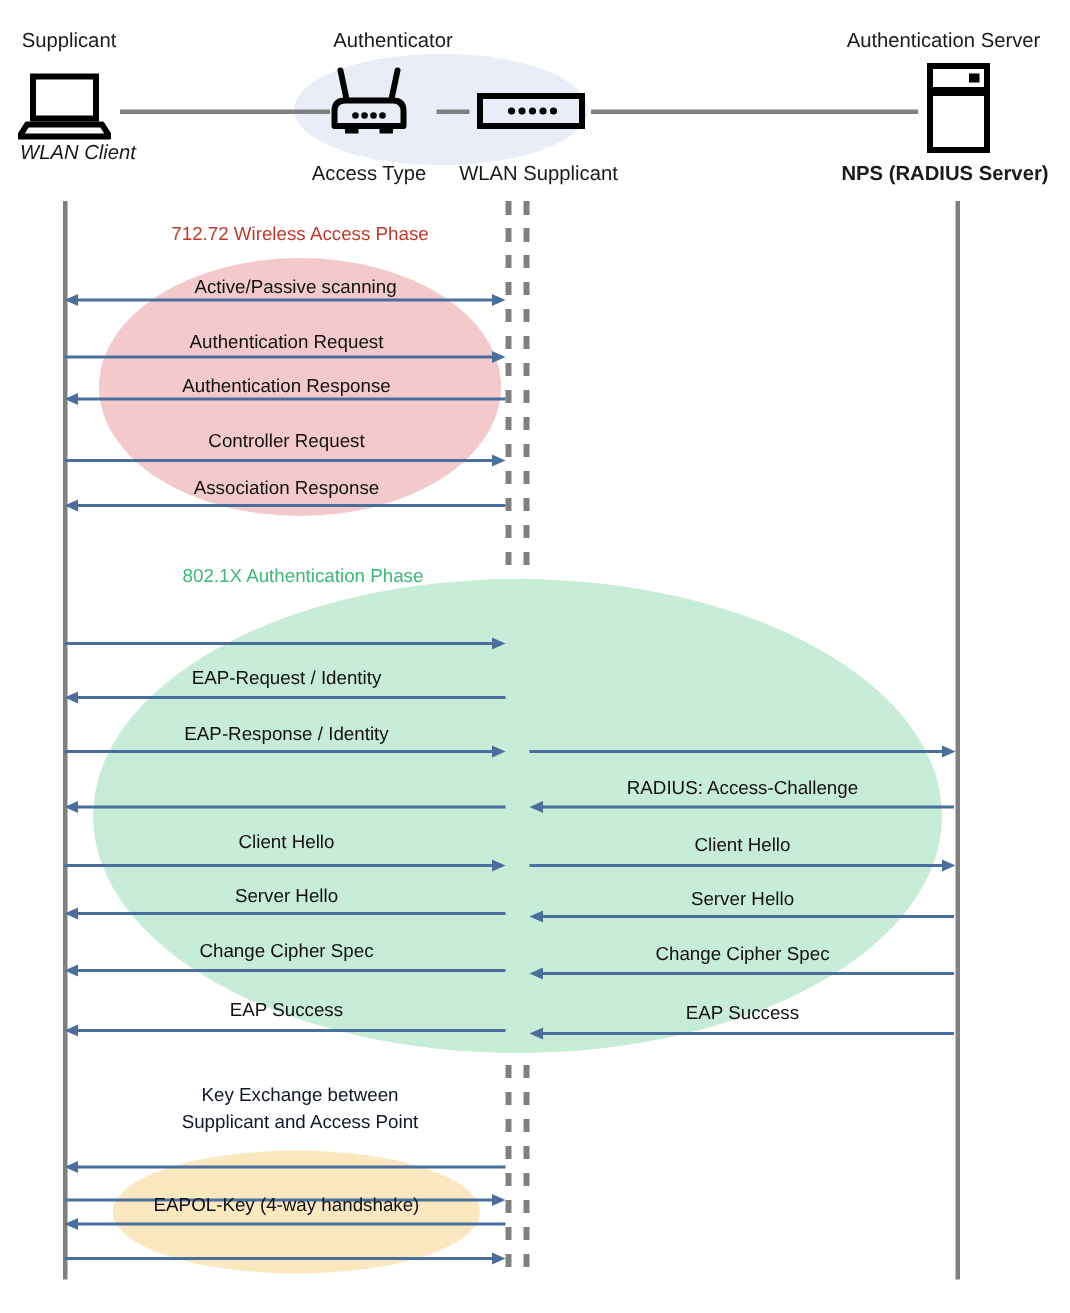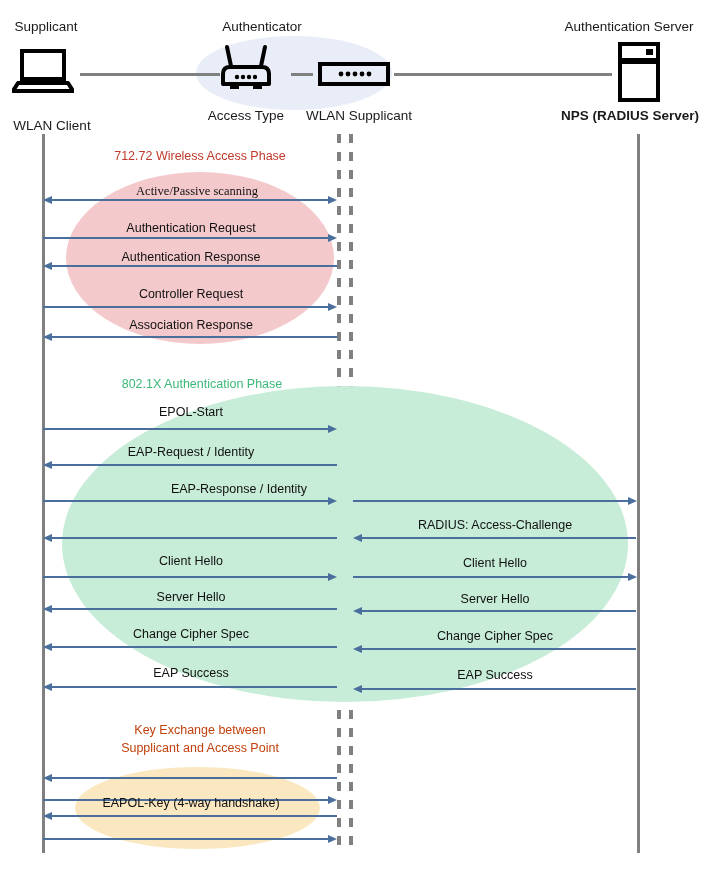--- a/index.html
+++ b/index.html
@@ -105,34 +105,34 @@
   </div>
 
   <div class="icon" style="left:615px;top:42px;width:48px;height:62px;">
     <svg width="48" height="62" viewBox="0 0 48 62">
       <rect x="5" y="2" width="38" height="16" fill="none" stroke="#000" stroke-width="4"></rect>
       <rect x="31" y="7" width="7" height="6" fill="#000"></rect>
       <rect x="5" y="20" width="38" height="38" fill="none" stroke="#000" stroke-width="4"></rect>
     </svg>
   </div>
 
-  <div class="actor-sub" style="left:0px;top:118px;width:104px;">WLAN Client</div>
+  <div class="actor-sub" style="left:0px;top:94px;width:104px;font-style:italic;">WLAN Client</div>
   <div class="actor-sub" style="left:192px;top:108px;width:108px;">Access Type</div>
   <div class="actor-sub" style="left:300px;top:108px;width:118px;">WLAN Supplicant</div>
   <div class="actor-sub" style="left:552px;top:108px;width:156px;font-weight:bold;">NPS (RADIUS Server)</div>
 
   <div class="lifeline-solid" style="left:42px;top:134px;height:719px;"></div>
   <div class="lifeline-dash" style="left:337px;top:134px;height:719px;"></div>
   <div class="lifeline-dash" style="left:349px;top:134px;height:719px;"></div>
   <div class="lifeline-solid" style="left:637px;top:134px;height:719px;"></div>
 
   <div class="phase-blob" style="left:66px;top:172px;width:268px;height:172px;background:#f4c9cc;"></div>
   <div class="phase-caption" style="left:60px;top:147px;width:280px;color:#c0392b;">712.72 Wireless Access Phase</div>
 
-  <div class="msg-label" style="left:46px;top:184px;width:302px;font-family:Liberation Serif, serif;">Active/Passive scanning</div>
+  <div class="msg-label" style="left:46px;top:184px;width:302px;">Active/Passive scanning</div>
   <div class="arrow-line" style="left:51px;top:199px;width:277px;"></div>
   <div class="arrow-head left" style="left:43px;top:195.5px;"></div>
   <div class="arrow-head right" style="left:328px;top:195.5px;"></div>
 
   <div class="msg-label" style="left:46px;top:221px;width:290px;">Authentication Request</div>
   <div class="arrow-line" style="left:43px;top:237px;width:285px;"></div>
   <div class="arrow-head right" style="left:328px;top:233.5px;"></div>
 
   <div class="msg-label" style="left:46px;top:250px;width:290px;">Authentication Response</div>
   <div class="arrow-line" style="left:51px;top:265px;width:286px;"></div>
@@ -142,29 +142,28 @@
   <div class="arrow-line" style="left:43px;top:306px;width:285px;"></div>
   <div class="arrow-head right" style="left:328px;top:302.5px;"></div>
 
   <div class="msg-label" style="left:46px;top:318px;width:290px;">Association Response</div>
   <div class="arrow-line" style="left:51px;top:336px;width:286px;"></div>
   <div class="arrow-head left" style="left:43px;top:332.5px;"></div>
 
   <div class="phase-blob" style="left:62px;top:386px;width:566px;height:316px;background:#c7ecd7;"></div>
   <div class="phase-caption" style="left:62px;top:375px;width:280px;color:#3cb878;">802.1X Authentication Phase</div>
 
-  <div class="msg-label" style="left:46px;top:405px;width:290px;">EPOL-Start</div>
   <div class="arrow-line" style="left:43px;top:428px;width:285px;"></div>
   <div class="arrow-head right" style="left:328px;top:424.5px;"></div>
 
   <div class="msg-label" style="left:46px;top:445px;width:290px;">EAP-Request / Identity</div>
   <div class="arrow-line" style="left:51px;top:464px;width:286px;"></div>
   <div class="arrow-head left" style="left:43px;top:460.5px;"></div>
 
-  <div class="msg-label" style="left:46px;top:482px;width:290px;padding-left:48px;">EAP-Response / Identity</div>
+  <div class="msg-label" style="left:46px;top:482px;width:290px;">EAP-Response / Identity</div>
   <div class="arrow-line" style="left:43px;top:500px;width:285px;"></div>
   <div class="arrow-head right" style="left:328px;top:496.5px;"></div>
   <div class="arrow-line" style="left:353px;top:500px;width:275px;"></div>
   <div class="arrow-head right" style="left:628px;top:496.5px;"></div>
 
   <div class="arrow-line" style="left:51px;top:537px;width:286px;"></div>
   <div class="arrow-head left" style="left:43px;top:533.5px;"></div>
   <div class="msg-label" style="left:355px;top:518px;width:280px;">RADIUS: Access-Challenge</div>
   <div class="arrow-line" style="left:361px;top:537px;width:275px;"></div>
   <div class="arrow-head left" style="left:353px;top:533.5px;"></div>
@@ -191,21 +190,21 @@
   <div class="arrow-head left" style="left:353px;top:644.5px;"></div>
 
   <div class="msg-label" style="left:46px;top:666px;width:290px;">EAP Success</div>
   <div class="arrow-line" style="left:51px;top:686px;width:286px;"></div>
   <div class="arrow-head left" style="left:43px;top:682.5px;"></div>
   <div class="msg-label" style="left:355px;top:668px;width:280px;">EAP Success</div>
   <div class="arrow-line" style="left:361px;top:688px;width:275px;"></div>
   <div class="arrow-head left" style="left:353px;top:684.5px;"></div>
 
   <div class="phase-blob" style="left:75px;top:767px;width:245px;height:82px;background:#fbe8c0;"></div>
-  <div class="phase-caption" style="left:60px;top:721px;width:280px;color:#c2410c;">Key Exchange between
+  <div class="phase-caption" style="left:60px;top:721px;width:280px;color:#0f172a;">Key Exchange between
 Supplicant and Access Point</div>
 
   <div class="arrow-line" style="left:51px;top:777px;width:286px;"></div>
   <div class="arrow-head left" style="left:43px;top:773.5px;"></div>
 
   <div class="arrow-line" style="left:43px;top:799px;width:285px;"></div>
   <div class="arrow-head right" style="left:328px;top:795.5px;"></div>
 
   <div class="msg-label" style="left:46px;top:796px;width:290px;">EAPOL-Key (4-way handshake)</div>
   <div class="arrow-line" style="left:51px;top:815px;width:286px;"></div>

